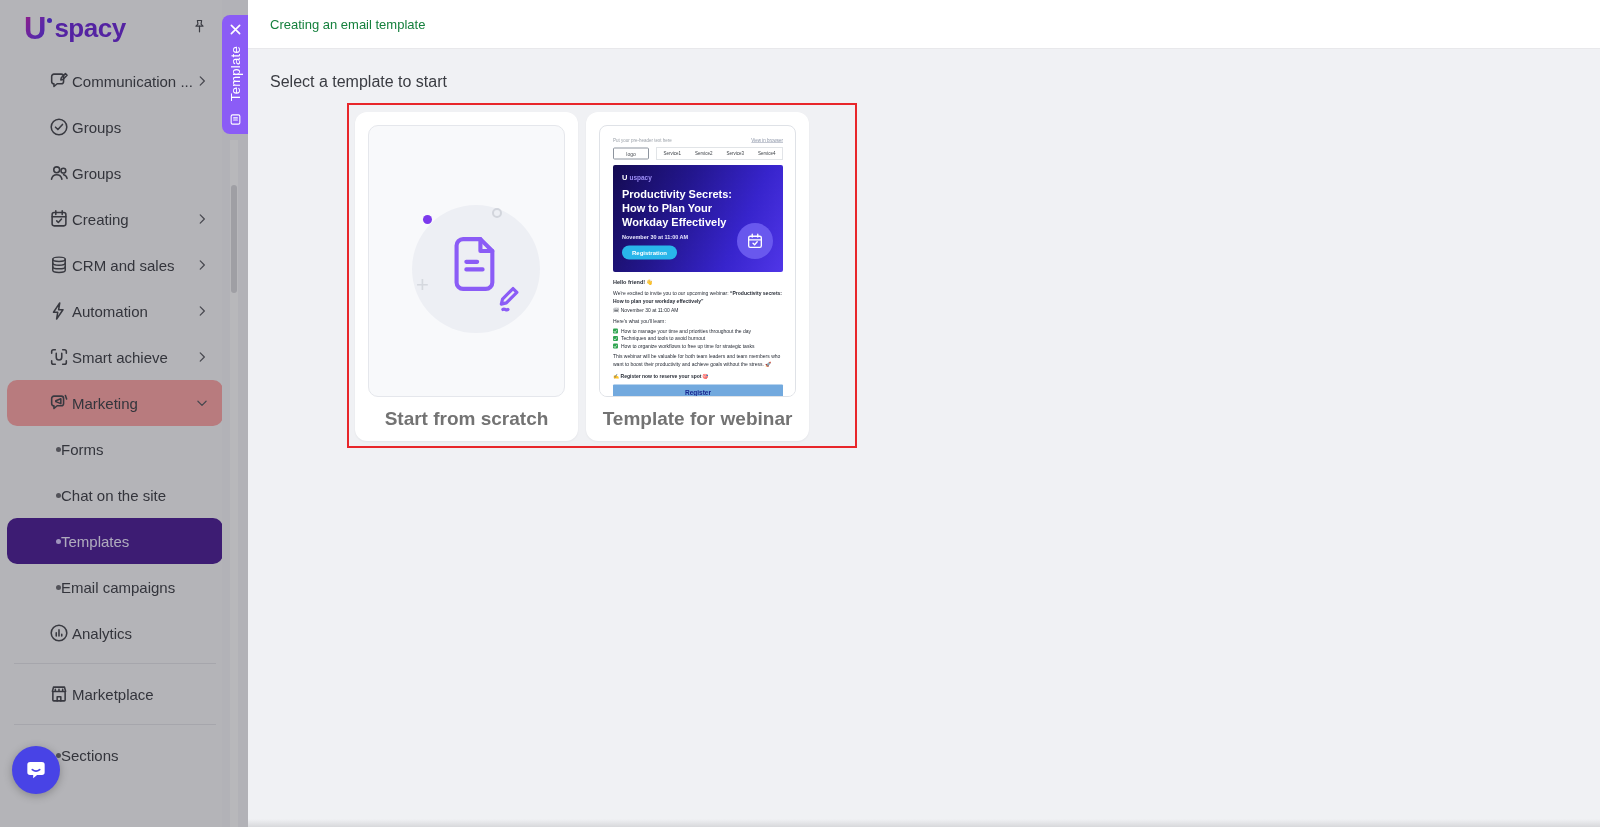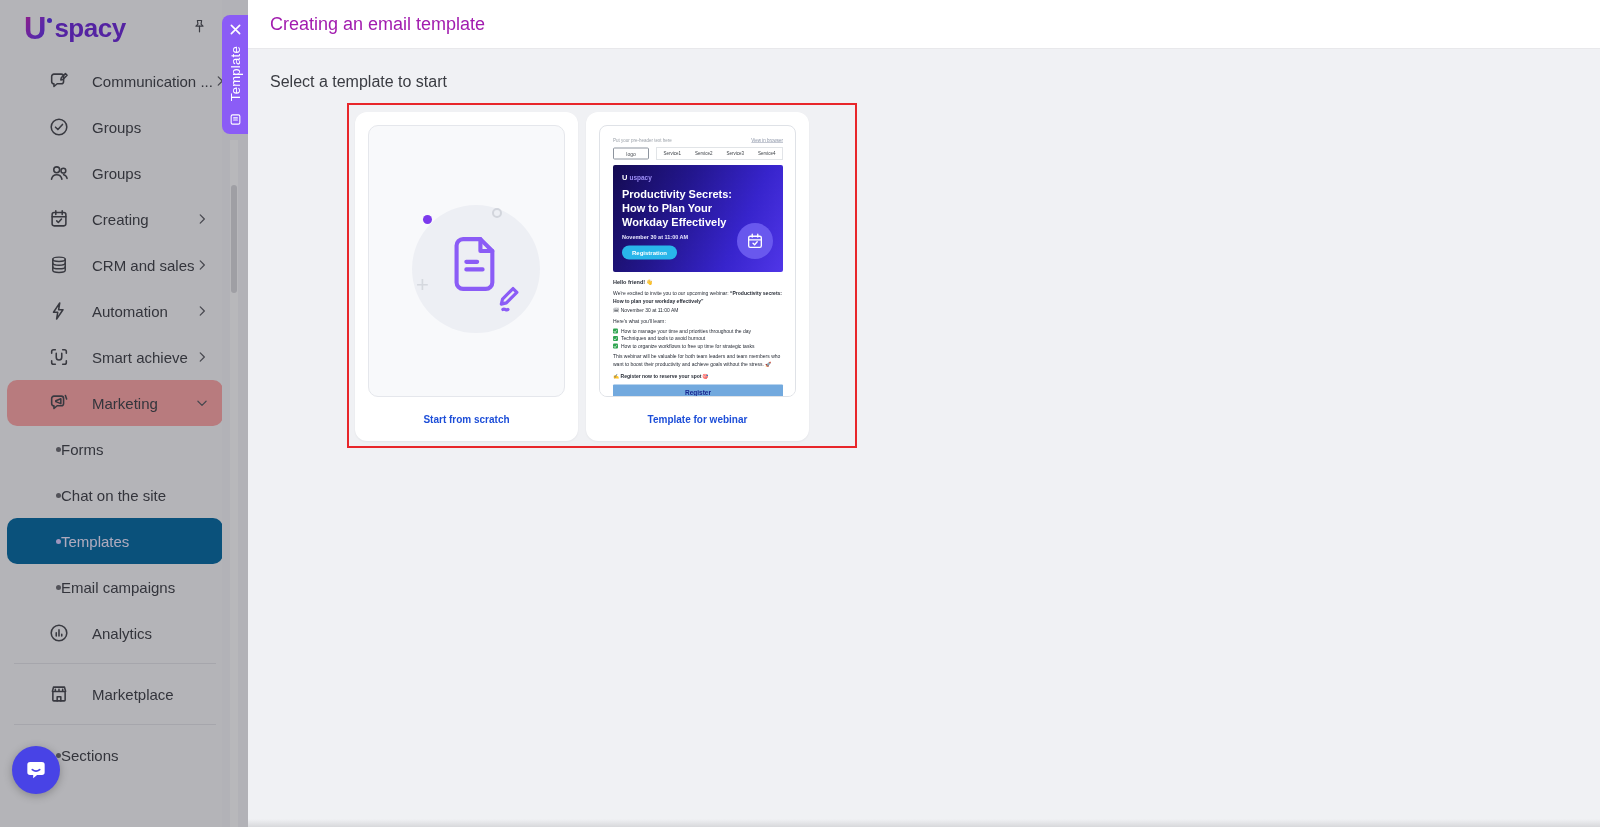--- a/index.html
+++ b/index.html
@@ -10,54 +10,54 @@
   .logo-row { display:flex; align-items:center; height:56px; padding-left:24px; position:relative; }
   .logo-u { font-size:31px; font-weight:800; background:linear-gradient(125deg,#c41fb4 5%,#7a2fe0 60%,#5b2ee5); -webkit-background-clip:text; background-clip:text; color:transparent; line-height:1; }
   .logo-dot { width:5px; height:5px; border-radius:50%; background:#5b2ee5; margin:-16px 2px 0 1px; }
   .logo-word { font-size:26px; font-weight:700; color:#6d28d9; letter-spacing:-0.5px; line-height:1; }
   .pin { position:absolute; right:22px; top:18px; color:#4b4c52; }
   .sb-list { padding-top:2px; }
   .sb-item, .sb-sub { height:46px; margin:0 7px; border-radius:10px; display:flex; align-items:center; cursor:pointer; }
   .sb-item { padding:0 14px 0 41px; }
   .sb-item.hl { background:#fca5a5; }
   .sb-icon { width:22px; height:22px; color:#46474d; flex:0 0 auto; display:flex; align-items:center; justify-content:center; }
-  .sb-label { font-size:15px; color:#3f4147; margin-left:22px; white-space:nowrap; }
+  .sb-label { font-size:15px; color:#3f4147; margin-left:2px; white-space:nowrap; }
   .sb-chev { margin-left:auto; color:#5c5d63; display:flex; }
   .sb-chev.down svg { transform:rotate(90deg); }
   .sb-sub { padding-left:49px; }
   .sb-dot { width:5px; height:5px; border-radius:50%; background:#6b6b70; flex:0 0 auto; }
   .sb-sub .sb-label { margin-left:0; }
-  .sb-sub.active { background:#0369a1; }
+  .sb-sub.active { background:#4c1d95; }
   .sb-sub.active .sb-dot { background:#d9cbff; }
   .sb-sub.active .sb-label { color:#efe9ff; }
   .sb-div { height:1px; background:#e3e3e7; margin:7px 14px; }
 
   
   .gap-strip { position:absolute; left:222px; top:0; width:26px; height:100%; background:#f4f4f6; z-index:2; }
   .scroll-track { position:absolute; left:8px; top:140px; bottom:0; width:8px; background:#fdfdfd; }
   .scroll-thumb { position:absolute; left:9px; top:185px; width:6px; height:108px; background:#d8d8dc; border-radius:3px; }
 
   
   .dim { position:absolute; left:0; top:0; width:248px; height:100%; background:rgba(28,26,38,0.30); z-index:5; }
 
   
   .panel { position:absolute; left:248px; top:0; right:0; bottom:0; background:#f0f1f4; z-index:10; }
   .panel::after { content:""; position:absolute; left:0; right:0; bottom:0; height:8px; background:linear-gradient(rgba(0,0,0,0),rgba(0,0,0,0.10)); }
   .panel-header { height:49px; background:#fff; border-bottom:1px solid #e8e8eb; display:flex; align-items:center; padding-left:22px; }
-  .panel-title { font-size:18px; font-weight:500; color:#a21caf; }
+  .panel-title { font-size:13px; font-weight:500; color:#15803d; }
   .section-title { position:absolute; left:22px; top:73px; font-size:16px; font-weight:500; color:#3a3c42; }
 
   .slide-tab { position:absolute; left:-26px; top:15px; width:26px; height:119px; background:#8b5cf6; border-radius:8px 0 0 8px; z-index:20; display:flex; flex-direction:column; align-items:center; justify-content:space-between; padding:9px 0 8px; cursor:pointer; }
   .tab-label { writing-mode:vertical-rl; transform:rotate(180deg); color:#fff; font-size:13px; letter-spacing:.3px; }
   .tab-x, .tab-ic { color:#fff; display:flex; }
 
   
   .red-box { position:absolute; left:99px; top:103px; width:510px; height:345px; border:2px solid #e8262a; display:flex; gap:8px; padding:7px 6px; }
   .card { width:223px; height:329px; background:#fff; border-radius:12px; box-shadow:0 1px 2px rgba(16,24,40,.05); padding:13px 13px 0; display:flex; flex-direction:column; cursor:pointer; }
-  .card-title { height:44px; display:flex; align-items:center; justify-content:center; font-size:10px; font-weight:600; color:#1d4ed8; }
+  .card-title { height:44px; display:flex; align-items:center; justify-content:center; font-size:19px; font-weight:600; color:#737373; }
 
   
   .preview-blank { height:272px; background:#f8f9fb; border:1px solid #e5e7ec; border-radius:10px; position:relative; overflow:hidden; }
   .illu-circle { position:absolute; left:43px; top:79px; width:128px; height:128px; border-radius:50%; background:#edeff4; }
   .illu-doc { position:absolute; left:80px; top:107px; color:#8b5cf6; }
   .illu-pen { position:absolute; left:112px; top:148px; color:#8b5cf6; }
   .illu-dot { position:absolute; left:54px; top:89px; width:9px; height:9px; border-radius:50%; background:#7c3aed; }
   .illu-ring { position:absolute; left:123px; top:82px; width:10px; height:10px; border-radius:50%; border:2px solid #d2d5dc; }
   .illu-plus { position:absolute; left:47px; top:148px; color:#d5d8de; font-size:22px; font-weight:400; line-height:1; }
 

